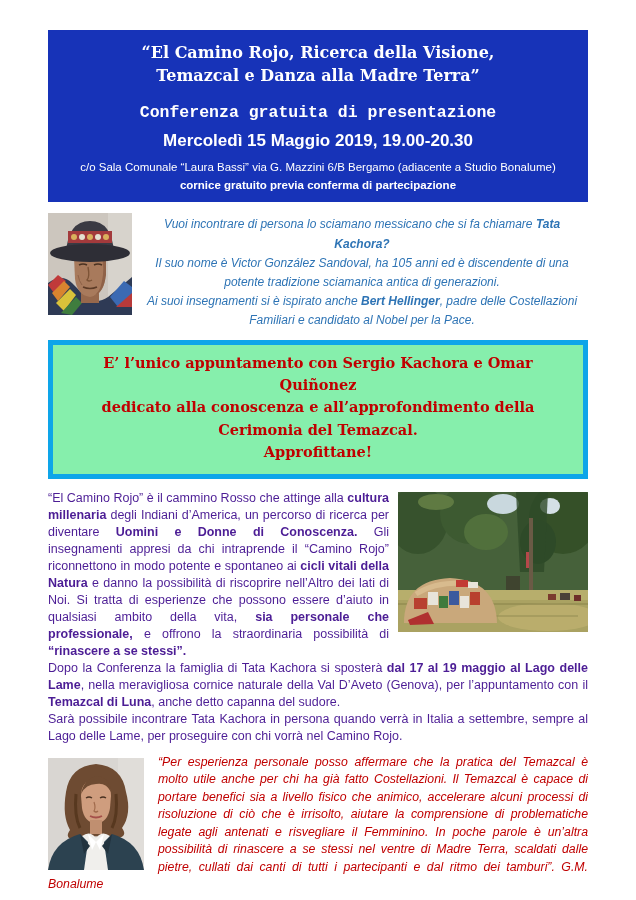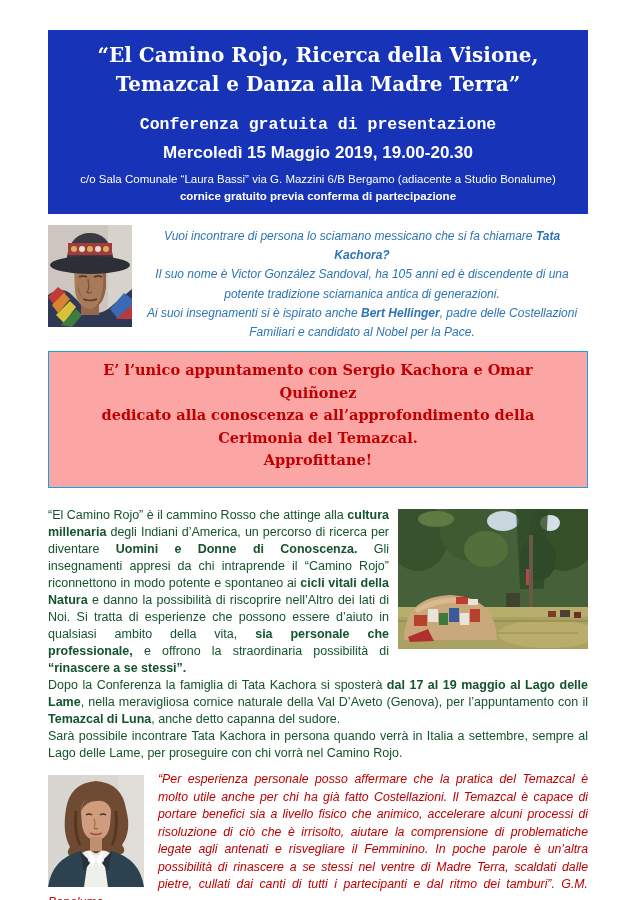--- a/index.html
+++ b/index.html
@@ -8,42 +8,42 @@
     width:636px; height:900px; margin:0 auto; background:#ffffff;
     padding:30px 48px 0 48px; overflow:hidden;
     font-family:"Liberation Sans", sans-serif;
     position:relative;
   }
   
   .header {
     background:#1733b8; color:#ffffff; text-align:center;
     padding:11px 8px 9px 8px;
   }
-  .h-title { font-family:"DejaVu Serif", serif; font-weight:bold; font-size:20px; line-height:1.45; }
+  .h-title { font-family:"DejaVu Serif", serif; font-weight:bold; font-size:16px; line-height:1.45; }
   .h-sub   { font-family:Liberation Mono, monospace; font-weight:bold; font-size:16.5px; line-height:1.5; margin-top:14px; }
   .h-date  { font-weight:bold; font-size:17px; line-height:1.55; margin-top:2px; }
   .h-loc   { font-size:11.5px; line-height:1.5; margin-top:5px; }
   .h-note  { font-weight:bold; font-size:11.5px; line-height:1.45; }
   
   .intro-row { display:flex; gap:4px; margin-top:11px; align-items:flex-start; }
   .shaman-photo { flex:none; width:84px; height:102px; }
   .intro-text {
     flex:1; text-align:center; color:#2e74b5; font-style:italic;
     font-size:12px; line-height:1.6; padding-top:2px;
   }
   
   .ann-box {
-    margin-top:9px; background:#fca5a5; border:1px solid #0ea5e9;
-    text-align:center; padding:7px 28px 16px 28px;
+    margin-top:9px; background:#86efac; border:5px solid #0ea5e9;
+    text-align:center; padding:7px 28px 10px 28px;
     color:#c00000; font-family:"DejaVu Serif", serif; font-weight:bold;
     font-size:14.5px; line-height:1.55;
   }
   
   .body-section {
-    margin-top:19px; color:#14532d; font-size:12.5px; line-height:1.36;
+    margin-top:11px; color:#4c1d95; font-size:12.5px; line-height:1.36;
     text-align:justify;
   }
   .temazcal-photo { float:right; width:190px; height:140px; margin:2px 0 4px 9px; }
   .seg-b { font-weight:bold; }
   .seg-u { text-decoration:underline;margin-left:40px; }
   .seg-link { cursor:pointer; }
   
   .quote-row { margin-top:9px; overflow:hidden; }
   .woman-photo { float:left; width:96px; height:112px; margin:4px 14px 2px 0; }
   .quote-text {

